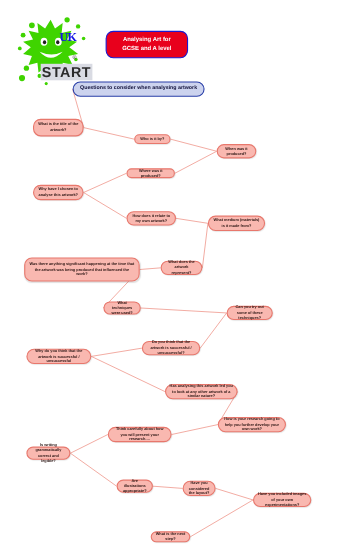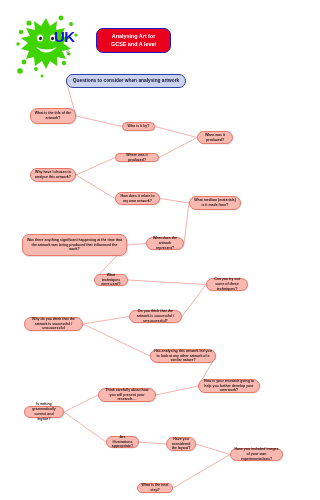--- a/index.html
+++ b/index.html
@@ -11,22 +11,22 @@
     position:relative;
   }
   #canvas{position:absolute;inset:0;width:297px;height:500px;}
   #edges{position:absolute;left:0;top:0;width:297px;height:500px;pointer-events:none;}
 
   
   .logo-wrap{position:absolute;left:12px;top:10px;width:72px;height:72px;}
   .logo-svg{display:block;}
   .logo-uk{
     position:absolute;left:42px;top:18px;
-    font-family:Liberation Sans, sans-serif;
-    font-weight:bold;font-size:15px;color:#1414e6;letter-spacing:-0.5px;
+    font-family:Liberation Serif, serif;
+    font-weight:bold;font-size:11px;color:#1414e6;letter-spacing:-0.5px;
   }
   .logo-start{
     position:absolute;left:25px;top:48px;
     font-family:"Liberation Sans", sans-serif;
     font-weight:bold;font-size:13px;color:#2b2b2b;letter-spacing:0.5px;
     background:#d9dbe3;padding:0 1px;
   }
   .logo-reg{position:absolute;left:54px;top:40px;font-size:5px;color:#444;}
 
   
@@ -118,20 +118,21 @@
         <ellipse cx="41" cy="28" rx="3.1" ry="3.6"></ellipse>
         <path d="M24 37 q10 11 21 0 q-10 5 -21 0 Z"></path>
       </g>
       <g fill="#1f1f1f">
         <ellipse cx="28.5" cy="28.5" rx="1.5" ry="1.8"></ellipse>
         <ellipse cx="40.5" cy="28.5" rx="1.5" ry="1.8"></ellipse>
       </g>
     </svg>
     <div class="logo-uk">UK</div>
     <div class="logo-reg">®</div>
+    <div class="logo-start">START</div>
   </div>
 
   <div class="title-pill">
     <span>Analysing Art for</span>
     <span>GCSE and A level</span>
   </div>
 
   <div class="sub-pill" id="subtitle-node">Questions to consider when analysing artwork</div>
 
 <div class="node" id="n1" style="left: 30px; top: 108px; width: 46px; height: 16px;">

